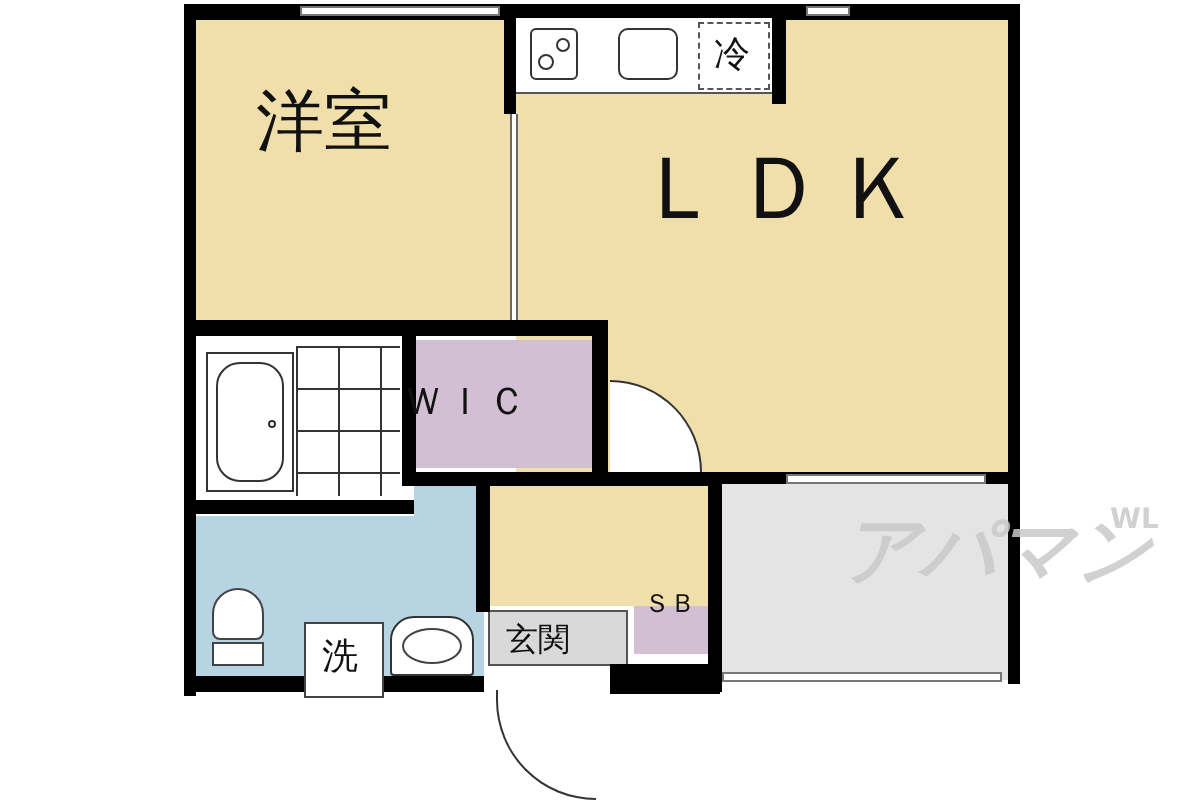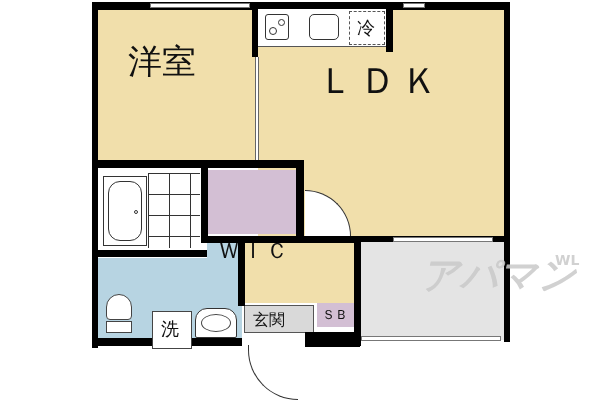--- a/index.html
+++ b/index.html
@@ -79,22 +79,22 @@
     <span class="lbl" style="left:8px;top:8px;font-size:18px;">洗</span>
   </div>
   <div class="fixture" style="left:195px;top:308px;width:42px;height:30px;border-radius:12px 12px 2px 2px;">
     <div class="abs" style="left:5px;top:5px;width:30px;height:18px;border:1px solid #444;border-radius:50%;"></div>
   </div>
 
   <div class="abs" style="left:305px;top:190px;width:46px;height:46px;background:#fff;border-top:1px solid #333;border-right:1px solid #333;border-top-right-radius:46px;"></div>
   <div class="abs" style="left:248px;top:345px;width:50px;height:55px;border-left:1px solid #333;border-bottom:1px solid #333;border-bottom-left-radius:50px;background:#fff;"></div>
 
   <div class="lbl" style="left:128px;top:44px;font-size:34px;">洋室</div>
-  <div class="lbl" style="left:318px;top:63px;font-size:36px;letter-spacing:6px;">ＬＤＫ</div>
-  <div class="lbl" style="left:218px;top:192px;font-size:22px;letter-spacing:2px;margin-top:48px;">ＷＩＣ</div>
+  <div class="lbl" style="left:318px;top:73px;font-size:44px;letter-spacing:6px;">ＬＤＫ</div>
+  <div class="lbl" style="left:202px;top:192px;font-size:19px;letter-spacing:2px;">ＷＩＣ</div>
   <div class="lbl" style="left:253px;top:312px;font-size:16px;">玄関</div>
-  <div class="lbl" style="left:322px;top:308px;font-size:13px;">ＳＢ</div>
+  <div class="lbl" style="left:322px;top:296px;font-size:13px;">ＳＢ</div>
 
   <div class="abs" style="left:405px;top:250px;width:195px;height:100px;">
     <span class="watermark" style="left:16px;top:0;font-size:38px;font-style:italic;">アパマン</span>
     <span class="watermark" style="left:150px;top:2px;font-size:14px;">WL</span>
   </div>
 </div>
 
 </body></html>

